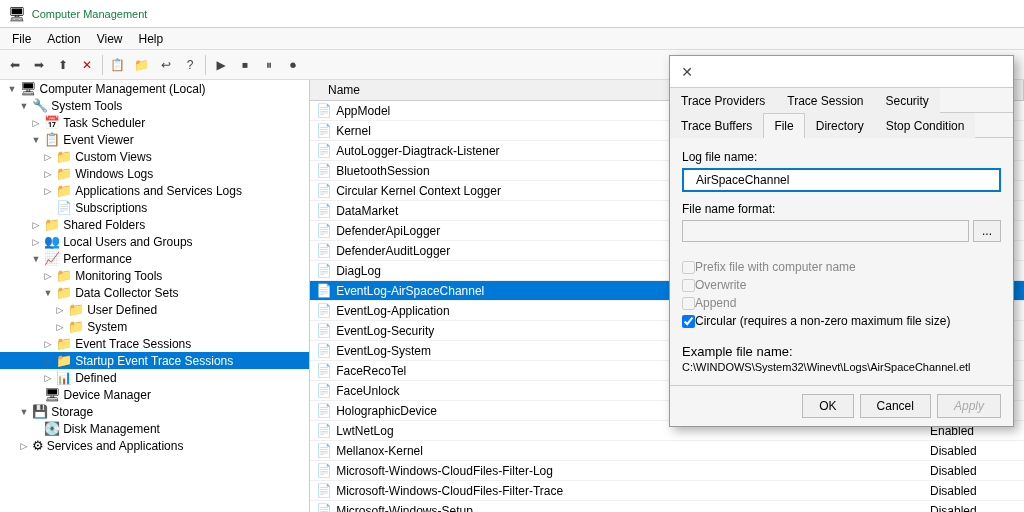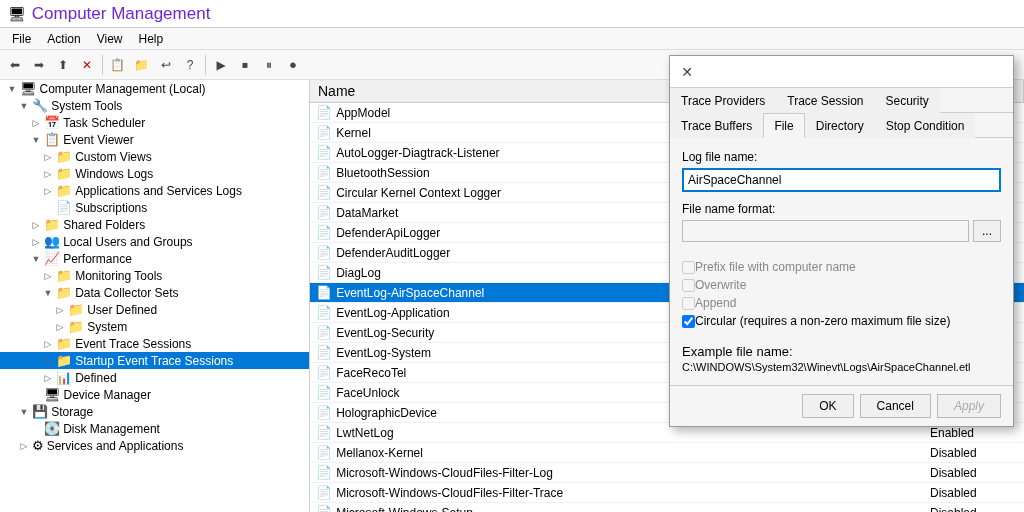--- a/index.html
+++ b/index.html
@@ -1,21 +1,21 @@
 <!DOCTYPE html>
 <html><head>
   <meta charset="utf-8">
   <style>
     * { margin: 0; padding: 0; box-sizing: border-box; }
     body { font-family: 'Segoe UI', Tahoma, sans-serif; font-size: 12px; background: #f0f0f0; width: 1024px; height: 512px; overflow: hidden; }
 
     
     .title-bar { background: #fff; display: flex; align-items: center; padding: 6px 8px; border-bottom: 1px solid #ccc; height: 28px; }
     .title-bar-icon { margin-right: 6px; font-size: 14px; }
-    .title-bar-text { font-size: 17px; color: #6d28d9; text-align: center; }
+    .title-bar-text { font-size: 11px; color: #15803d; text-align: center; }
 
     
     .menu-bar { background: #f8f8f8; display: flex; align-items: center; padding: 2px 4px; border-bottom: 1px solid #ddd; height: 22px; }
     .menu-item { padding: 2px 8px; cursor: pointer; font-size: 12px; color: #000; }
 
     
     .toolbar { background: #f8f8f8; display: flex; align-items: center; padding: 2px 4px; border-bottom: 1px solid #ddd; height: 30px; gap: 2px; }
     .toolbar-btn { width: 22px; height: 22px; background: transparent; border: 1px solid transparent; cursor: pointer; display: flex; align-items: center; justify-content: center; font-size: 12px; color: #444; }
     .toolbar-sep { width: 1px; height: 20px; background: #ccc; margin: 0 2px; }
 
@@ -32,21 +32,21 @@
     .tree-label { font-size: 12px; }
     .indent1 { padding-left: 4px; }
     .indent2 { padding-left: 16px; }
     .indent3 { padding-left: 28px; }
     .indent4 { padding-left: 40px; }
     .indent5 { padding-left: 52px; }
 
     
     .list-pane { flex: 1; background: #fff; overflow-y: auto; }
     .list-header { display: flex; background: #f0f0f0; border-bottom: 1px solid #ccc; position: sticky; top: 0; }
-    .list-col-header { padding: 3px 8px; font-size: 14px; font-weight: normal; border-right: 1px solid #ccc; cursor: pointer; user-select: none; }
+    .list-col-header { padding: 3px 18px; font-size: 12px; font-weight: normal; border-right: 1px solid #ccc; cursor: pointer; user-select: none; }
     .col-name { flex: 1; }
     .col-status { width: 100px; }
     .list-row { display: flex; align-items: center; border-bottom: 1px solid #f0f0f0; cursor: pointer; }
     .list-row.selected { background: #0078d7; color: #fff; }
     .list-row.selected .status-text { color: #fff; }
     .list-cell { padding: 2px 6px; font-size: 12px; overflow: hidden; text-overflow: ellipsis; white-space: nowrap; }
     .list-cell-name { flex: 1; display: flex; align-items: center; gap: 4px; }
     .list-cell-status { width: 100px; }
     .row-icon { font-size: 13px; color: #1e6fba; }
     .list-row.selected .row-icon { color: #fff; }
@@ -59,21 +59,21 @@
     .dialog-close { width: 18px; height: 18px; display: flex; align-items: center; justify-content: center; cursor: pointer; font-size: 14px; color: #444; }
 
     
     .dialog-tabs { display: flex; background: #f5f5f5; border-bottom: 1px solid #ccc; flex-wrap: wrap; }
     .dialog-tab { padding: 5px 10px; cursor: pointer; font-size: 12px; border: 1px solid transparent; border-bottom: none; background: #f0f0f0; margin-bottom: -1px; }
     .dialog-tab.active { background: #f5f5f5; border-color: #ccc; border-bottom-color: #f5f5f5; font-weight: normal; z-index: 1; }
 
     
     .dialog-content { padding: 12px; }
     .field-label { margin-bottom: 4px; color: #000; }
-    .field-input { width: 100%; border: 2px solid #0078d7; padding: 3px 4px; font-size: 12px; background: #fff; margin-bottom: 10px; outline: none; }
+    .field-input { width: 100%; border: 2px solid #0078d7; padding: 3px 12px; font-size: 12px; background: #fff; margin-bottom: 10px; outline: none; }
     .field-input-disabled { width: 100%; border: 1px solid #bbb; padding: 3px 4px; font-size: 12px; background: #f5f5f5; margin-bottom: 0px; outline: none; color: #888; }
     .input-row { display: flex; align-items: center; gap: 4px; margin-bottom: 10px; }
     .input-row .field-input-disabled { margin-bottom: 0; flex: 1; }
     .browse-btn { padding: 3px 8px; border: 1px solid #bbb; background: #f0f0f0; cursor: pointer; font-size: 12px; min-width: 24px; }
     .checkbox-row { display: flex; align-items: center; margin-bottom: 4px; }
     .checkbox-row input { width: 13px; height: 13px; }
     .checkbox-label { font-size: 12px; color: #888; }
     .checkbox-label.active { color: #000; }
     .section-label { font-size: 12px; font-weight: bold; margin: 8px 0 6px 0; }
     .example-label { margin-top: 16px; margin-bottom: 2px; font-size: 13px; }

